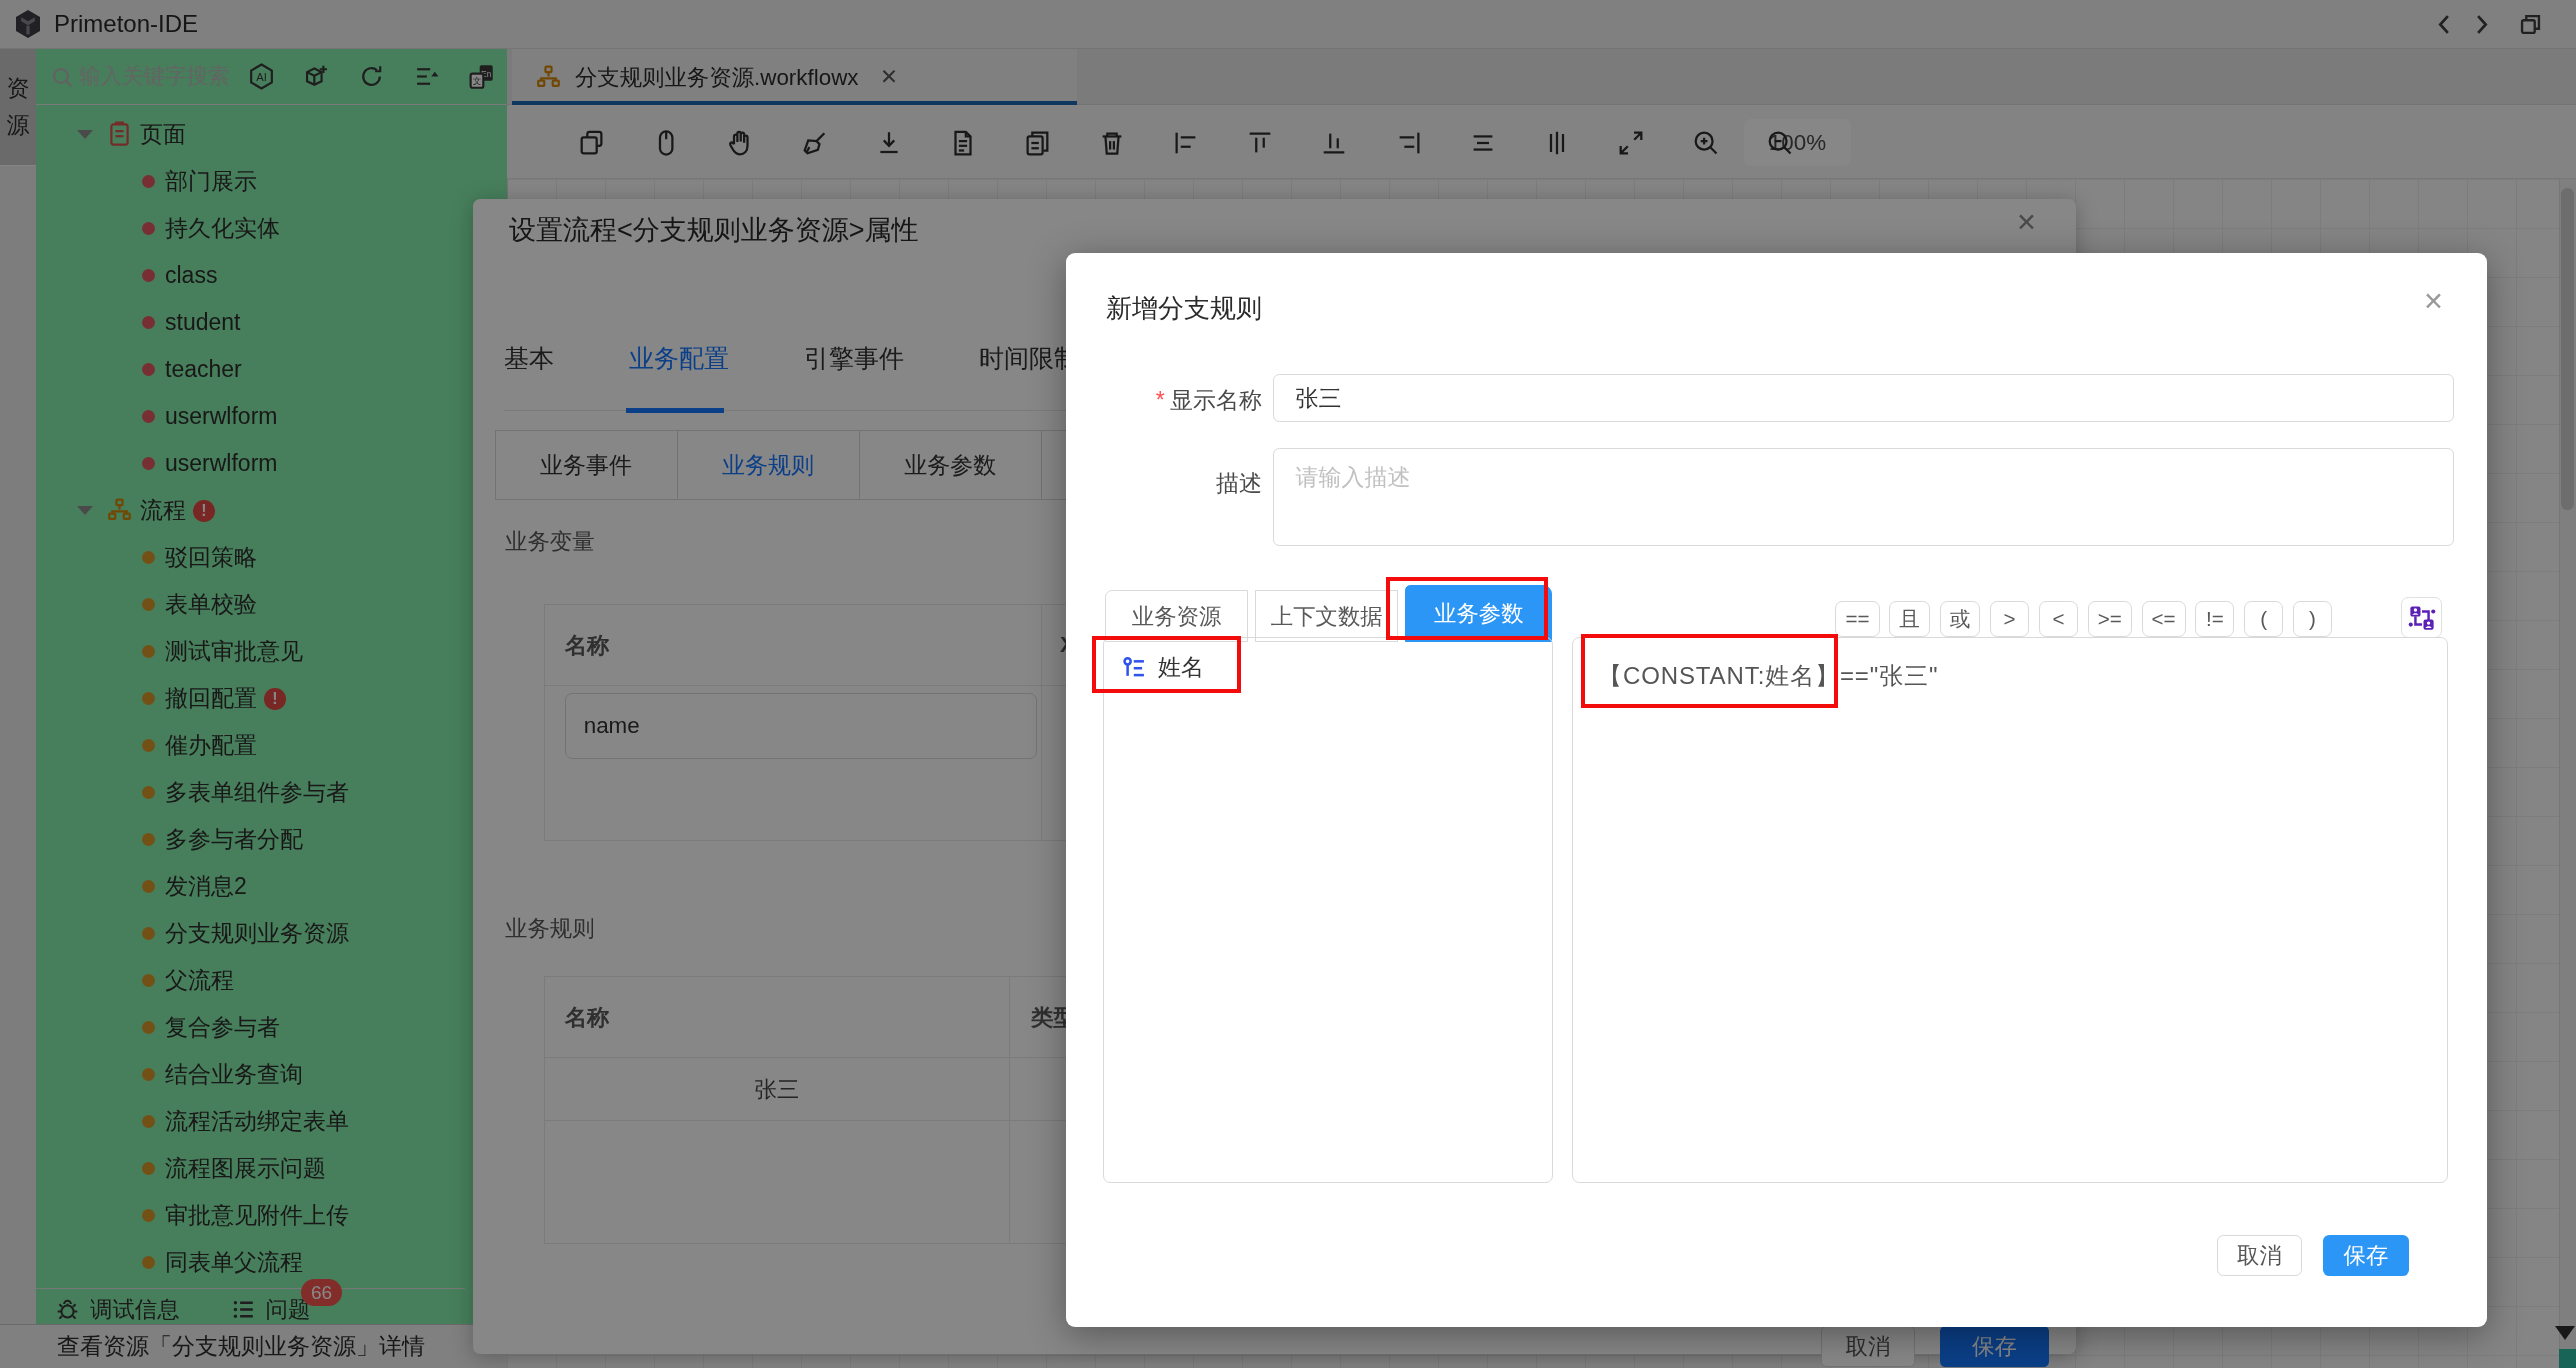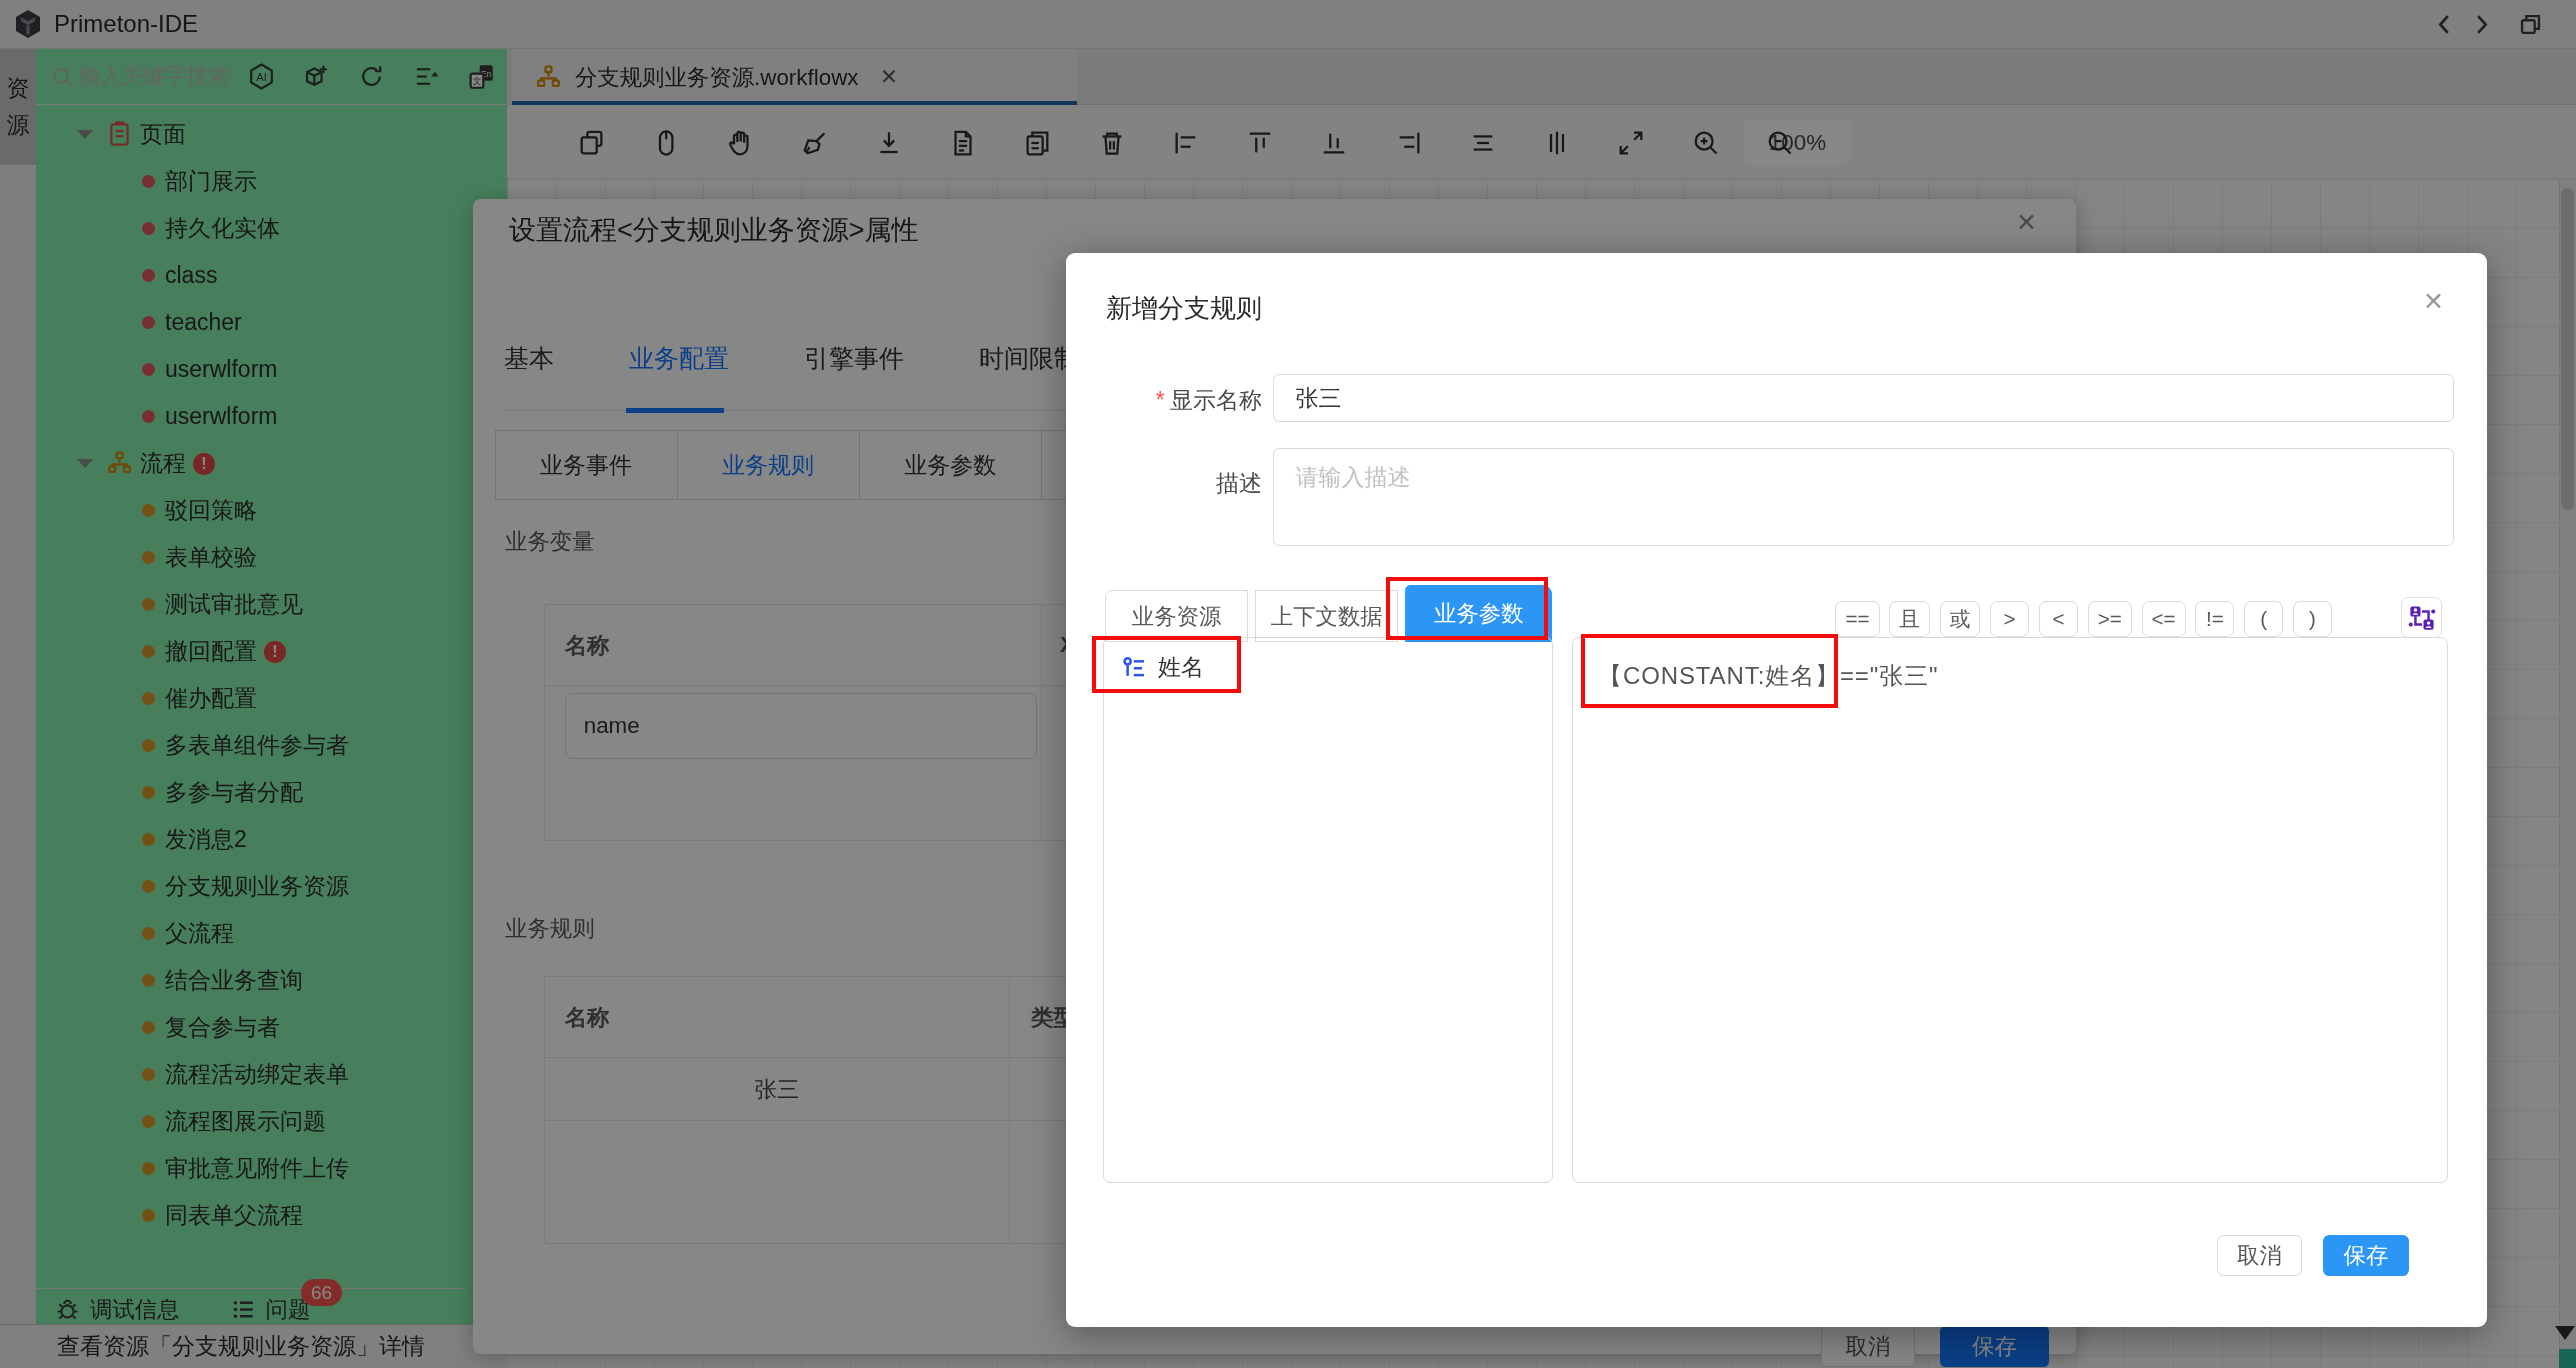--- a/index.html
+++ b/index.html
@@ -249,20 +249,24 @@
         <div class="trow">
           <span class="dot red"></span>
           <span class="nlabel1">持久化实体</span>
         </div>
         <div class="trow">
           <span class="dot red"></span>
           <span class="nlabel1">class</span>
         </div>
         <div class="trow">
           <span class="dot red"></span>
+          <span class="nlabel1">student</span>
+        </div>
+        <div class="trow">
+          <span class="dot red"></span>
           <span class="nlabel1">teacher</span>
         </div>
         <div class="trow">
           <span class="dot red"></span>
           <span class="nlabel1">userwlform</span>
         </div>
         <div class="trow">
           <span class="dot red"></span>
           <span class="nlabel1">userwlform</span>
         </div>
@@ -313,25 +317,25 @@
         <div class="trow">
           <span class="dot orange"></span>
           <span class="nlabel1">分支规则业务资源</span>
         </div>
         <div class="trow">
           <span class="dot orange"></span>
           <span class="nlabel1">父流程</span>
         </div>
         <div class="trow">
           <span class="dot orange"></span>
+          <span class="nlabel1">复合参与者</span>
+        </div>
+        <div class="trow">
+          <span class="dot orange"></span>
           <span class="nlabel1">结合业务查询</span>
-        </div>
-        <div class="trow">
-          <span class="dot orange"></span>
-          <span class="nlabel1">复合参与者</span>
         </div>
         <div class="trow">
           <span class="dot orange"></span>
           <span class="nlabel1">流程活动绑定表单</span>
         </div>
         <div class="trow">
           <span class="dot orange"></span>
           <span class="nlabel1">流程图展示问题</span>
         </div>
         <div class="trow">

